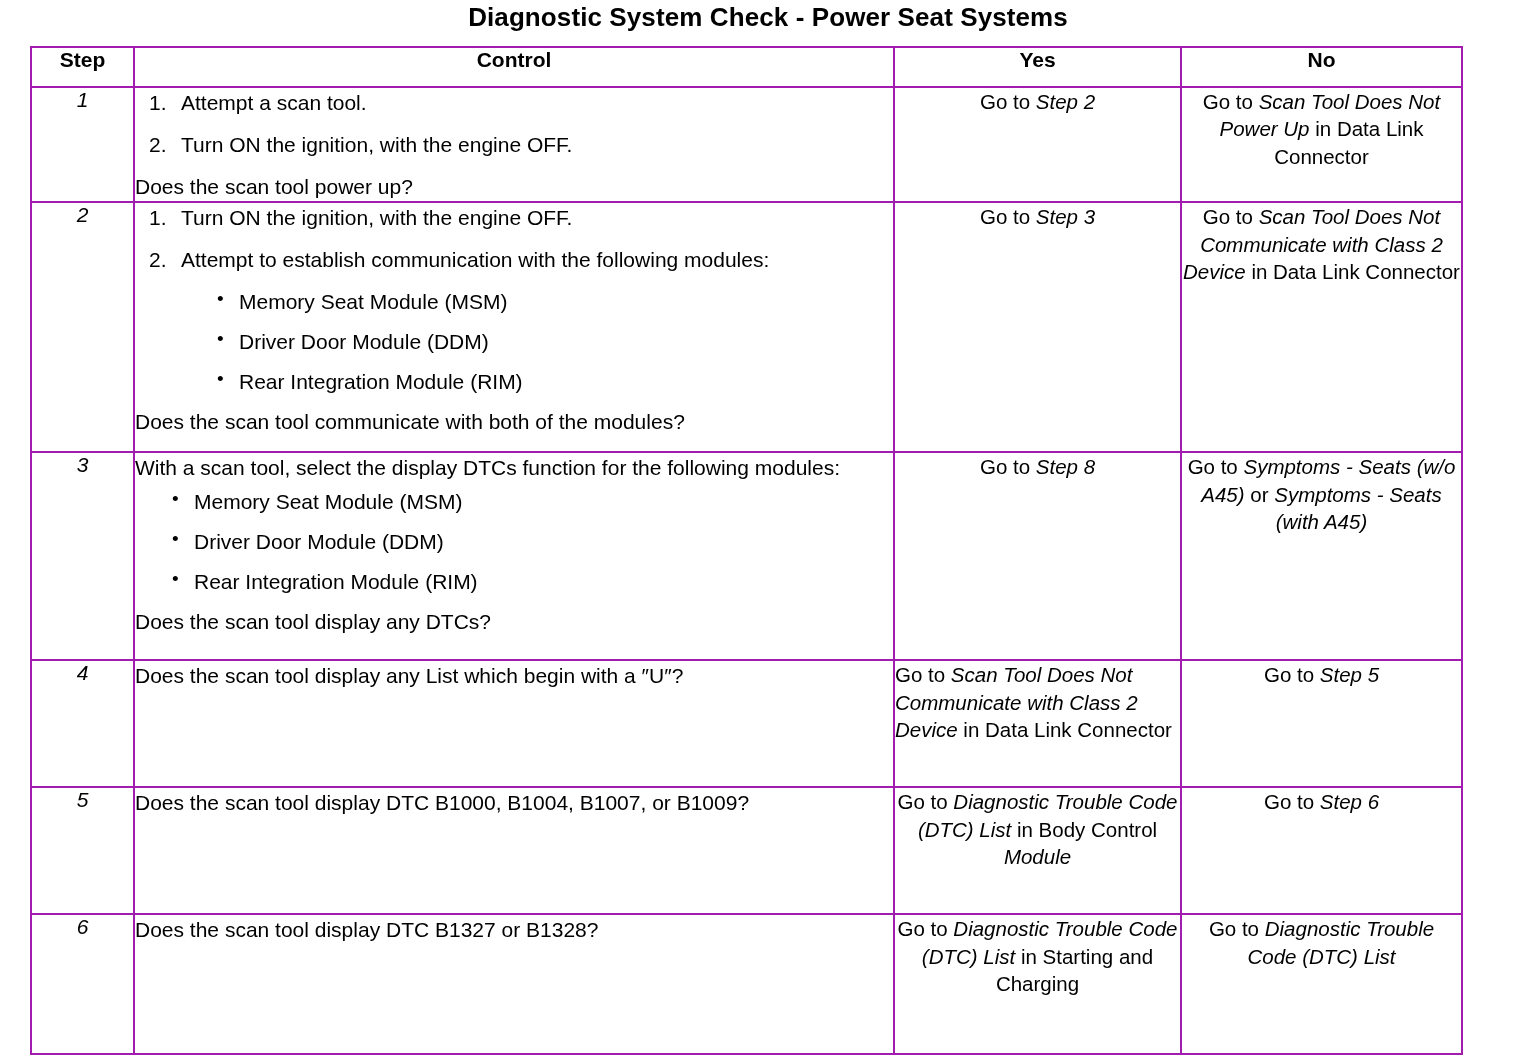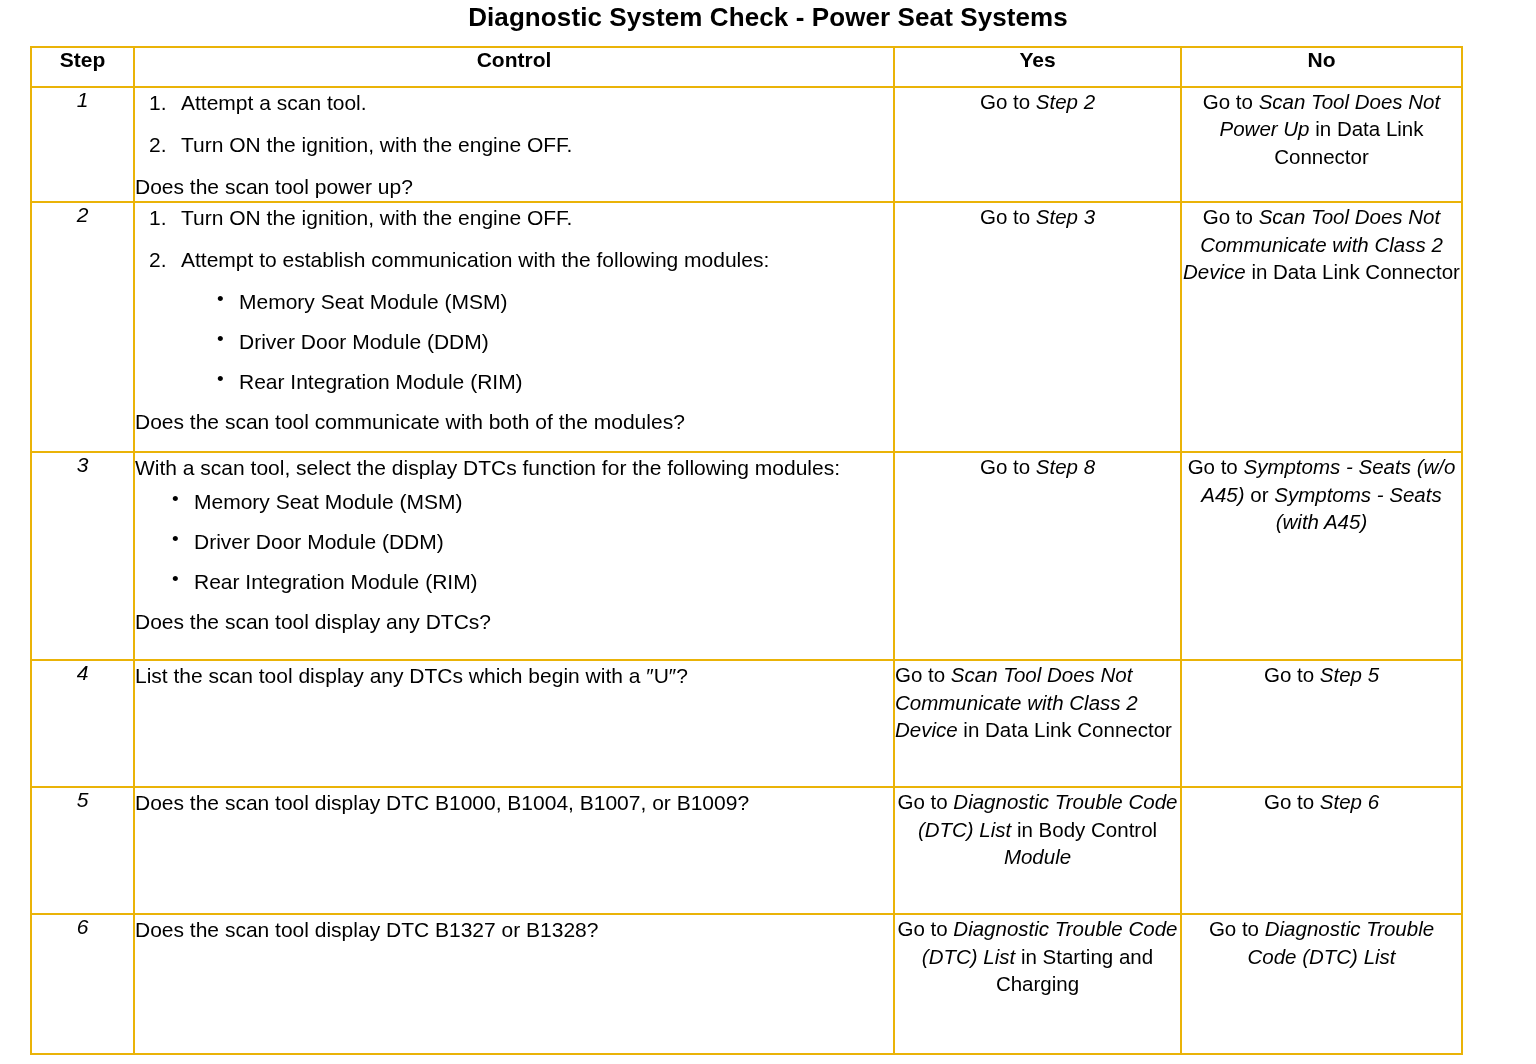--- a/index.html
+++ b/index.html
@@ -27,21 +27,21 @@
     letter-spacing: 0.1px;
   }
   table.diag {
     position: absolute;
     left: 30px; top: 46px;
     width: 1431px;
     border-collapse: collapse;
     table-layout: fixed;
   }
   table.diag td, table.diag th {
-    border: 2px solid #eab308;
+    border: 2px solid #a21caf;
     padding: 0;
     vertical-align: top;
   }
   
   col.c-step   { width: 103px; }
   col.c-action { width: 760px; }
   col.c-yes    { width: 287px; }
   col.c-no     { width: 281px; }
 
   thead th {
@@ -193,21 +193,21 @@
           <span>Go to </span><i class="it">Step 8</i><span></span>
         </td>
         <td class="no va-bottom">
           <span>Go to </span><i class="it">Symptoms - Seats (w/o A45)</i><span> or </span><i class="it">Symptoms - Seats (with A45)</i>
         </td>
       </tr>
 
       <tr style="height:127px;">
         <td class="step">4</td>
         <td class="action">
-          <div>List the scan tool display any DTCs which begin with a ″U″?</div>
+          <div>Does the scan tool display any List which begin with a ″U″?</div>
         </td>
         <td class="yes va-top ta-left">
           <span>Go to </span><i class="it">Scan Tool Does Not Communicate with Class 2 Device</i><span> in Data Link Connector</span>
         </td>
         <td class="no va-bottom">
           <span>Go to </span><i class="it">Step 5</i><span></span>
         </td>
       </tr>
 
       <tr style="height:127px;">

